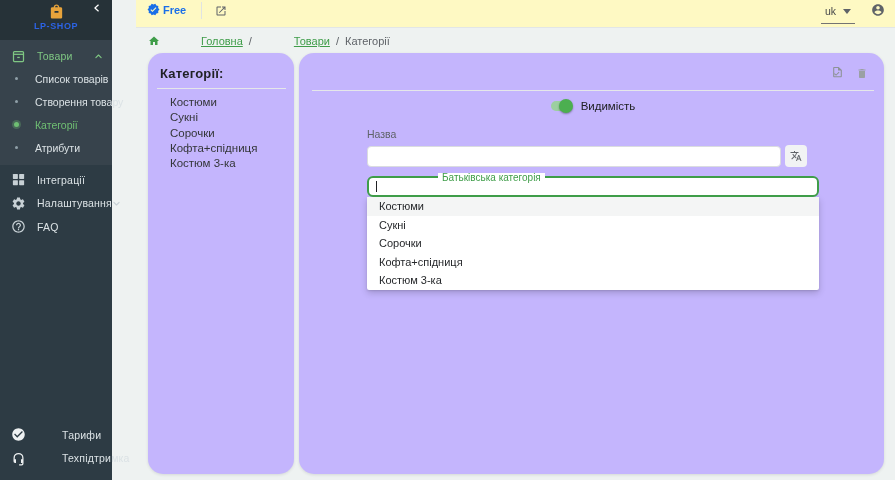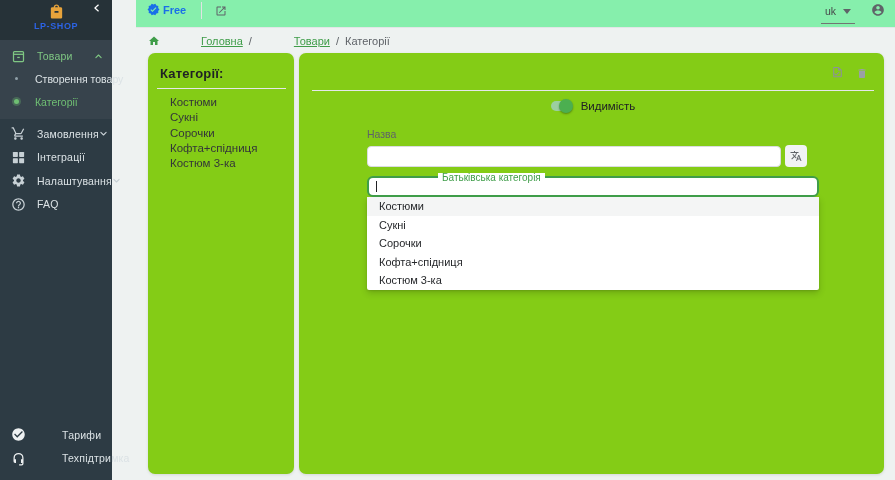--- a/index.html
+++ b/index.html
@@ -33,41 +33,41 @@
   .bullet.active { width:5px; height:5px; background:#6fbf73; box-shadow:0 0 0 2px rgba(111,191,115,.30); margin:0 1px; }
   .sb-sub-label { font-size:10.5px; color:#dbe2e5; margin-left:15px; white-space:nowrap; }
   .sb-sub-label.active { color:#6fbf73; }
 
   .sb-main { padding-top:3px; }
   .sb-main .sb-row { height:23.5px; }
   .sb-bottom { position:absolute; left:0; right:0; bottom:10px; }
   .sb-bottom .sb-row { height:23.5px;gap:25px; }
 
   
-  .topbar { position:absolute; left:136px; top:0; right:0; height:28px; background:#86efac; border-bottom:1px solid #e2e6e6; display:flex; align-items:flex-start; padding:2px 10px 0 11px; z-index:4; }
+  .topbar { position:absolute; left:136px; top:0; right:0; height:28px; background:#fef9c3; border-bottom:1px solid #e2e6e6; display:flex; align-items:flex-start; padding:2px 10px 0 11px; z-index:4; }
   .plan-badge { display:flex; align-items:center; cursor:pointer; margin-top:1px; }
   .plan-label { color:#1a6fe8; font-size:11px; font-weight:bold; margin-left:3px; }
   .tb-vdiv { width:1px; height:17px; background:#e0e3e3; margin:0 13px 0 15px; }
   .open-btn { margin-top:3px; cursor:pointer; color:#5f6368; }
   .tb-right { margin-left:auto; display:flex; align-items:flex-start; }
   .lang-select { display:flex; align-items:center; border-bottom:1px solid #737373; padding:3px 4px 6px 4px; margin-right:16px; cursor:pointer; }
   .lang-code { font-size:10.5px; color:#46484a; }
   .lang-caret { margin-left:7px; margin-top:1px; }
   .account-btn { margin-top:1px; cursor:pointer; color:#5f6368; }
 
   
   .content { position:absolute; left:136px; top:28px; right:0; bottom:0; background:#eef2f1; }
   .breadcrumb { display:flex; align-items:center; padding:5px 0 0 12px; font-size:11px; color:#5f6368; height:20px; }
   .bc-home-icon { color:#3f9d49; margin-right:5px; cursor:pointer; }
   .bc-link { color:#3f9d49; text-decoration:underline; cursor:pointer;margin-left:36px; }
   .bc-sep { margin:0 6px; color:#5f6368; }
   .bc-current { color:#5f6368; }
 
   .cards { position:absolute; left:12px; right:11px; top:25px; bottom:6px; display:flex; gap:5px; }
-  .card { background:#84cc16; border-radius:7px; box-shadow:0 1px 3px rgba(60,64,67,.14); }
+  .card { background:#c4b5fd; border-radius:15px; box-shadow:0 1px 3px rgba(60,64,67,.14); }
 
   
   .card-categories { width:146px; flex:none; padding:13px 8px 0 9px; }
   .cc-title { font-size:13px; font-weight:bold; color:#1f2124; padding-left:3px; letter-spacing:.2px; }
   .cc-divider { height:1px; background:#e5e7e9; margin-top:7px; }
   .cc-list { margin-top:6px; }
   .cc-item { font-size:11.5px; color:#343639; padding-left:13px; height:15.3px; line-height:14px; cursor:pointer; white-space:nowrap; }
 
   
   .card-editor { flex:1; position:relative; }
@@ -128,42 +128,37 @@
       </span>
       <span class="sb-row-label">Товари</span>
       <span class="chev">
         <svg width="9" height="9" viewBox="0 0 24 24">
             <path fill="none" stroke="#7fc783" stroke-width="3" stroke-linecap="round" stroke-linejoin="round" d="M5 15l7-7 7 7"></path>
           </svg>
       </span>
     </div>
     <div class="sb-sub">
       <span class="bullet"></span>
+      <span class="sb-sub-label">Список товарів</span>
+    </div>
+    <div class="sb-sub">
+      <span class="bullet"></span>
       <span class="sb-sub-label">Створення товару</span>
     </div>
     <div class="sb-sub">
       <span class="bullet active"></span>
       <span class="sb-sub-label active">Категорії</span>
     </div>
+    <div class="sb-sub">
+      <span class="bullet"></span>
+      <span class="sb-sub-label">Атрибути</span>
+    </div>
   </div>
 
   <div class="sb-main">
-    <div class="sb-row">
-      <span class="sb-icon">
-        <svg width="15" height="15" viewBox="0 0 24 24">
-            <path fill="currentColor" d="M7 18c-1.1 0-2 .9-2 2s.9 2 2 2 2-.9 2-2-.9-2-2-2zm10 0c-1.1 0-2 .9-2 2s.9 2 2 2 2-.9 2-2-.9-2-2-2zM7.17 14.75l.03-.12.9-1.63h7.45c.75 0 1.41-.41 1.75-1.03l3.86-7.01L19.42 4l-3.86 7H8.53L4.27 2H1v2h2l3.6 7.59-1.35 2.45c-.16.28-.25.61-.25.96 0 1.1.9 2 2 2h12v-2H7.42c-.13 0-.25-.11-.25-.25z"></path>
-          </svg>
-      </span>
-      <span class="sb-row-label">Замовлення</span>
-      <span class="chev">
-        <svg width="9" height="9" viewBox="0 0 24 24">
-            <path fill="none" stroke="#c7d0d5" stroke-width="3" stroke-linecap="round" stroke-linejoin="round" d="M5 9l7 7 7-7"></path>
-          </svg>
-      </span>
-    </div>
     <div class="sb-row">
       <span class="sb-icon">
         <svg width="15" height="15" viewBox="0 0 24 24">
             <g fill="currentColor">
               <rect x="3" y="3" width="8" height="8" rx="1"></rect>
               <rect x="13" y="3" width="8" height="8" rx="1"></rect>
               <rect x="3" y="13" width="8" height="8" rx="1"></rect>
               <rect x="13" y="13" width="8" height="8" rx="1"></rect>
             </g>
           </svg>

